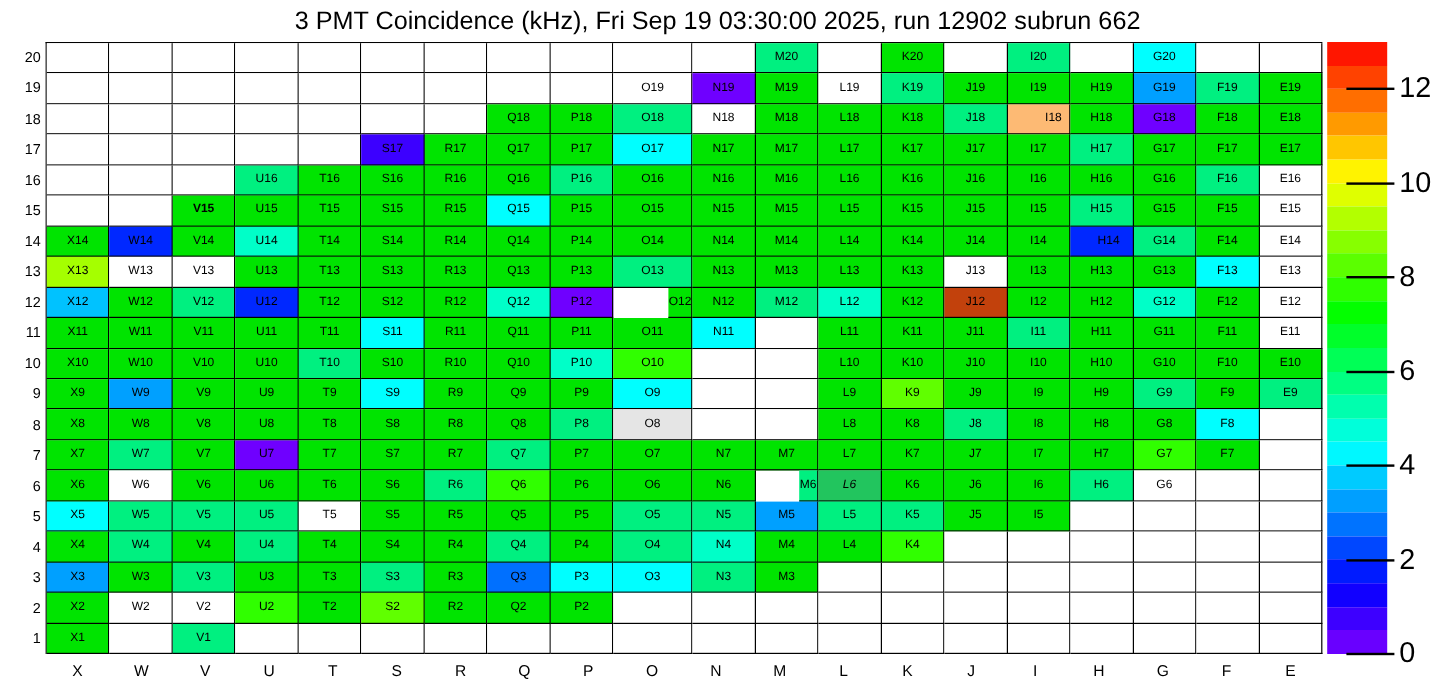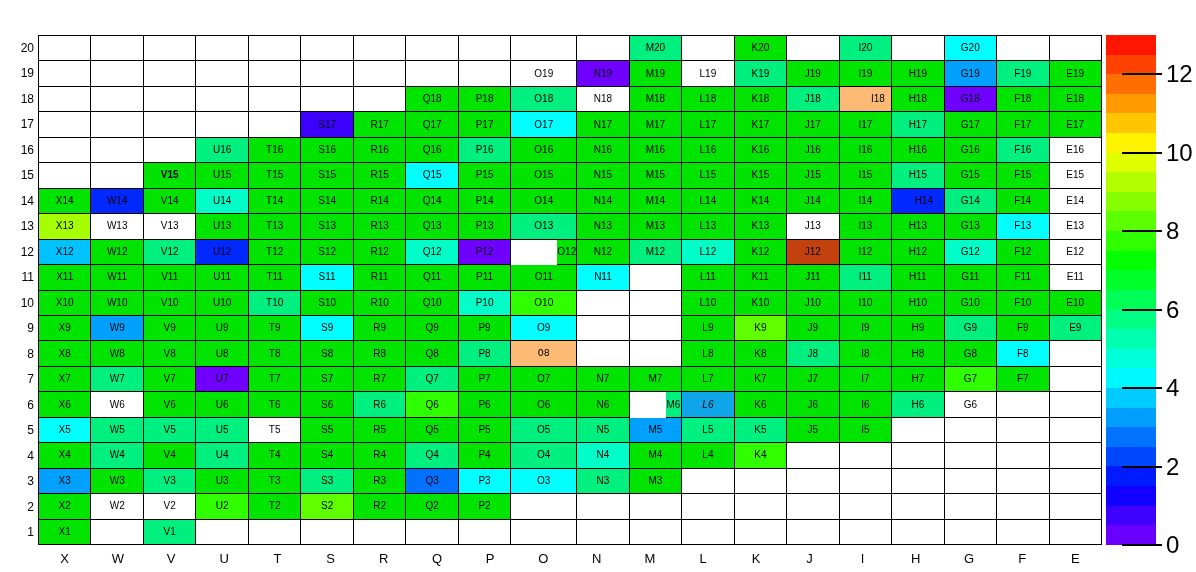--- a/index.html
+++ b/index.html
@@ -16,20 +16,21 @@
   .xlab{position:absolute;width:53px;text-align:center;font-size:13px;top:551px;}
   #colorbar{position:absolute;left:1106px;top:35px;width:50px;height:510px;display:flex;flex-direction:column;}
   .cbband{flex:1 1 auto;}
   .cbtick{position:absolute;height:2px;background:#000;left:1122px;width:40px;}
   .cbticklab{position:absolute;left:1166px;font-size:24px;transform:translateY(-50%);}
 </style>
 </head>
 <body>
 
 <div id="canvas">
+  <div id="title">3 PMT Coincidence (kHz), Fri Sep 19 03:30:00 2025, run 12902 subrun 662</div>
   <div id="grid">
       <div class="cell"></div>
       <div class="cell"></div>
       <div class="cell"></div>
       <div class="cell"></div>
       <div class="cell"></div>
       <div class="cell"></div>
       <div class="cell"></div>
       <div class="cell"></div>
       <div class="cell"></div>
@@ -670,21 +671,21 @@
       </div>
       <div class="cell" style="background: rgb(0, 228, 0);">
         <span>R8</span>
       </div>
       <div class="cell" style="background: rgb(0, 228, 0);">
         <span>Q8</span>
       </div>
       <div class="cell" style="background: rgb(0, 240, 128);">
         <span>P8</span>
       </div>
-      <div class="cell" style="background: #fdba74; font-family: Liberation Mono, monospace;">
+      <div class="cell" style="background: #e5e5e5;">
         <span>O8</span>
       </div>
       <div class="cell"></div>
       <div class="cell"></div>
       <div class="cell" style="background: rgb(0, 228, 0);">
         <span>L8</span>
       </div>
       <div class="cell" style="background: rgb(0, 228, 0);">
         <span>K8</span>
       </div>
@@ -791,21 +792,21 @@
       </div>
       <div class="cell" style="background: rgb(0, 228, 0);">
         <span>O6</span>
       </div>
       <div class="cell" style="background: rgb(0, 228, 0);">
         <span>N6</span>
       </div>
       <div class="cell" style="background: rgb(0, 240, 128); margin-left: 36px;">
         <span>M6</span>
       </div>
-      <div class="cell" style="background: #0ea5e9; font-style: italic;">
+      <div class="cell" style="background: #22c55e; font-style: italic;">
         <span>L6</span>
       </div>
       <div class="cell" style="background: rgb(0, 228, 0);">
         <span>K6</span>
       </div>
       <div class="cell" style="background: rgb(0, 228, 0);">
         <span>J6</span>
       </div>
       <div class="cell" style="background: rgb(0, 228, 0);">
         <span>I6</span>

